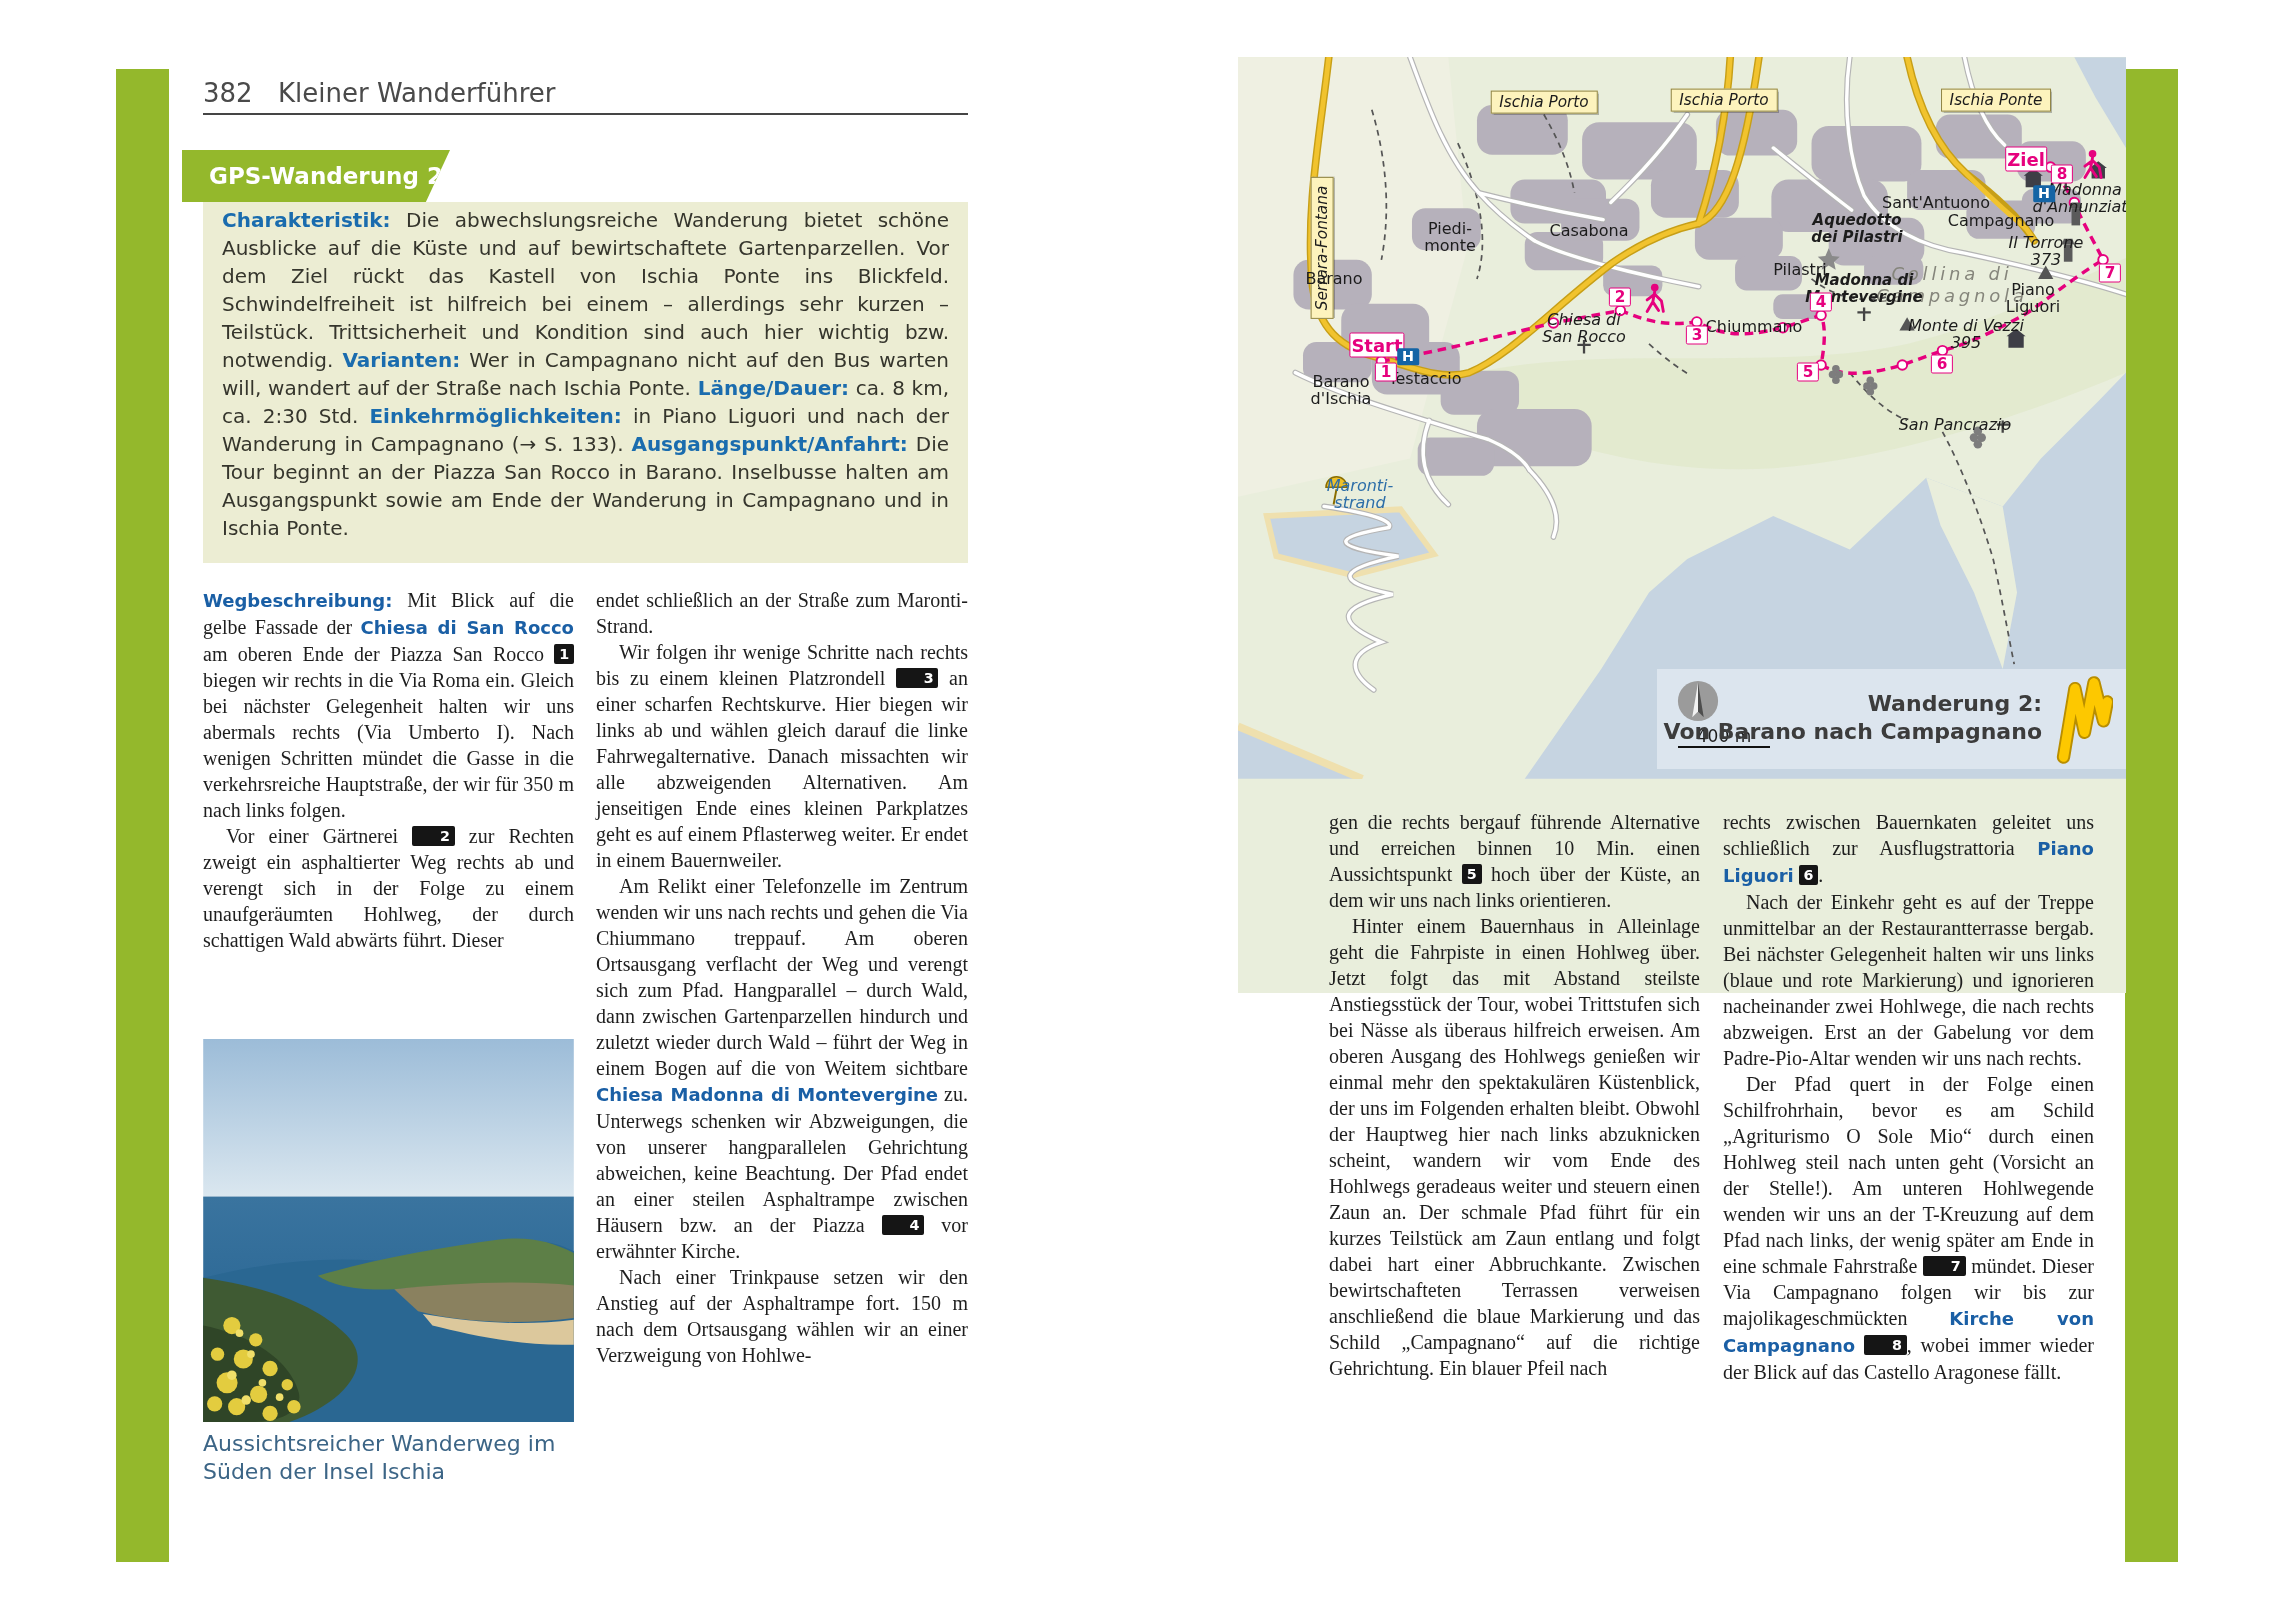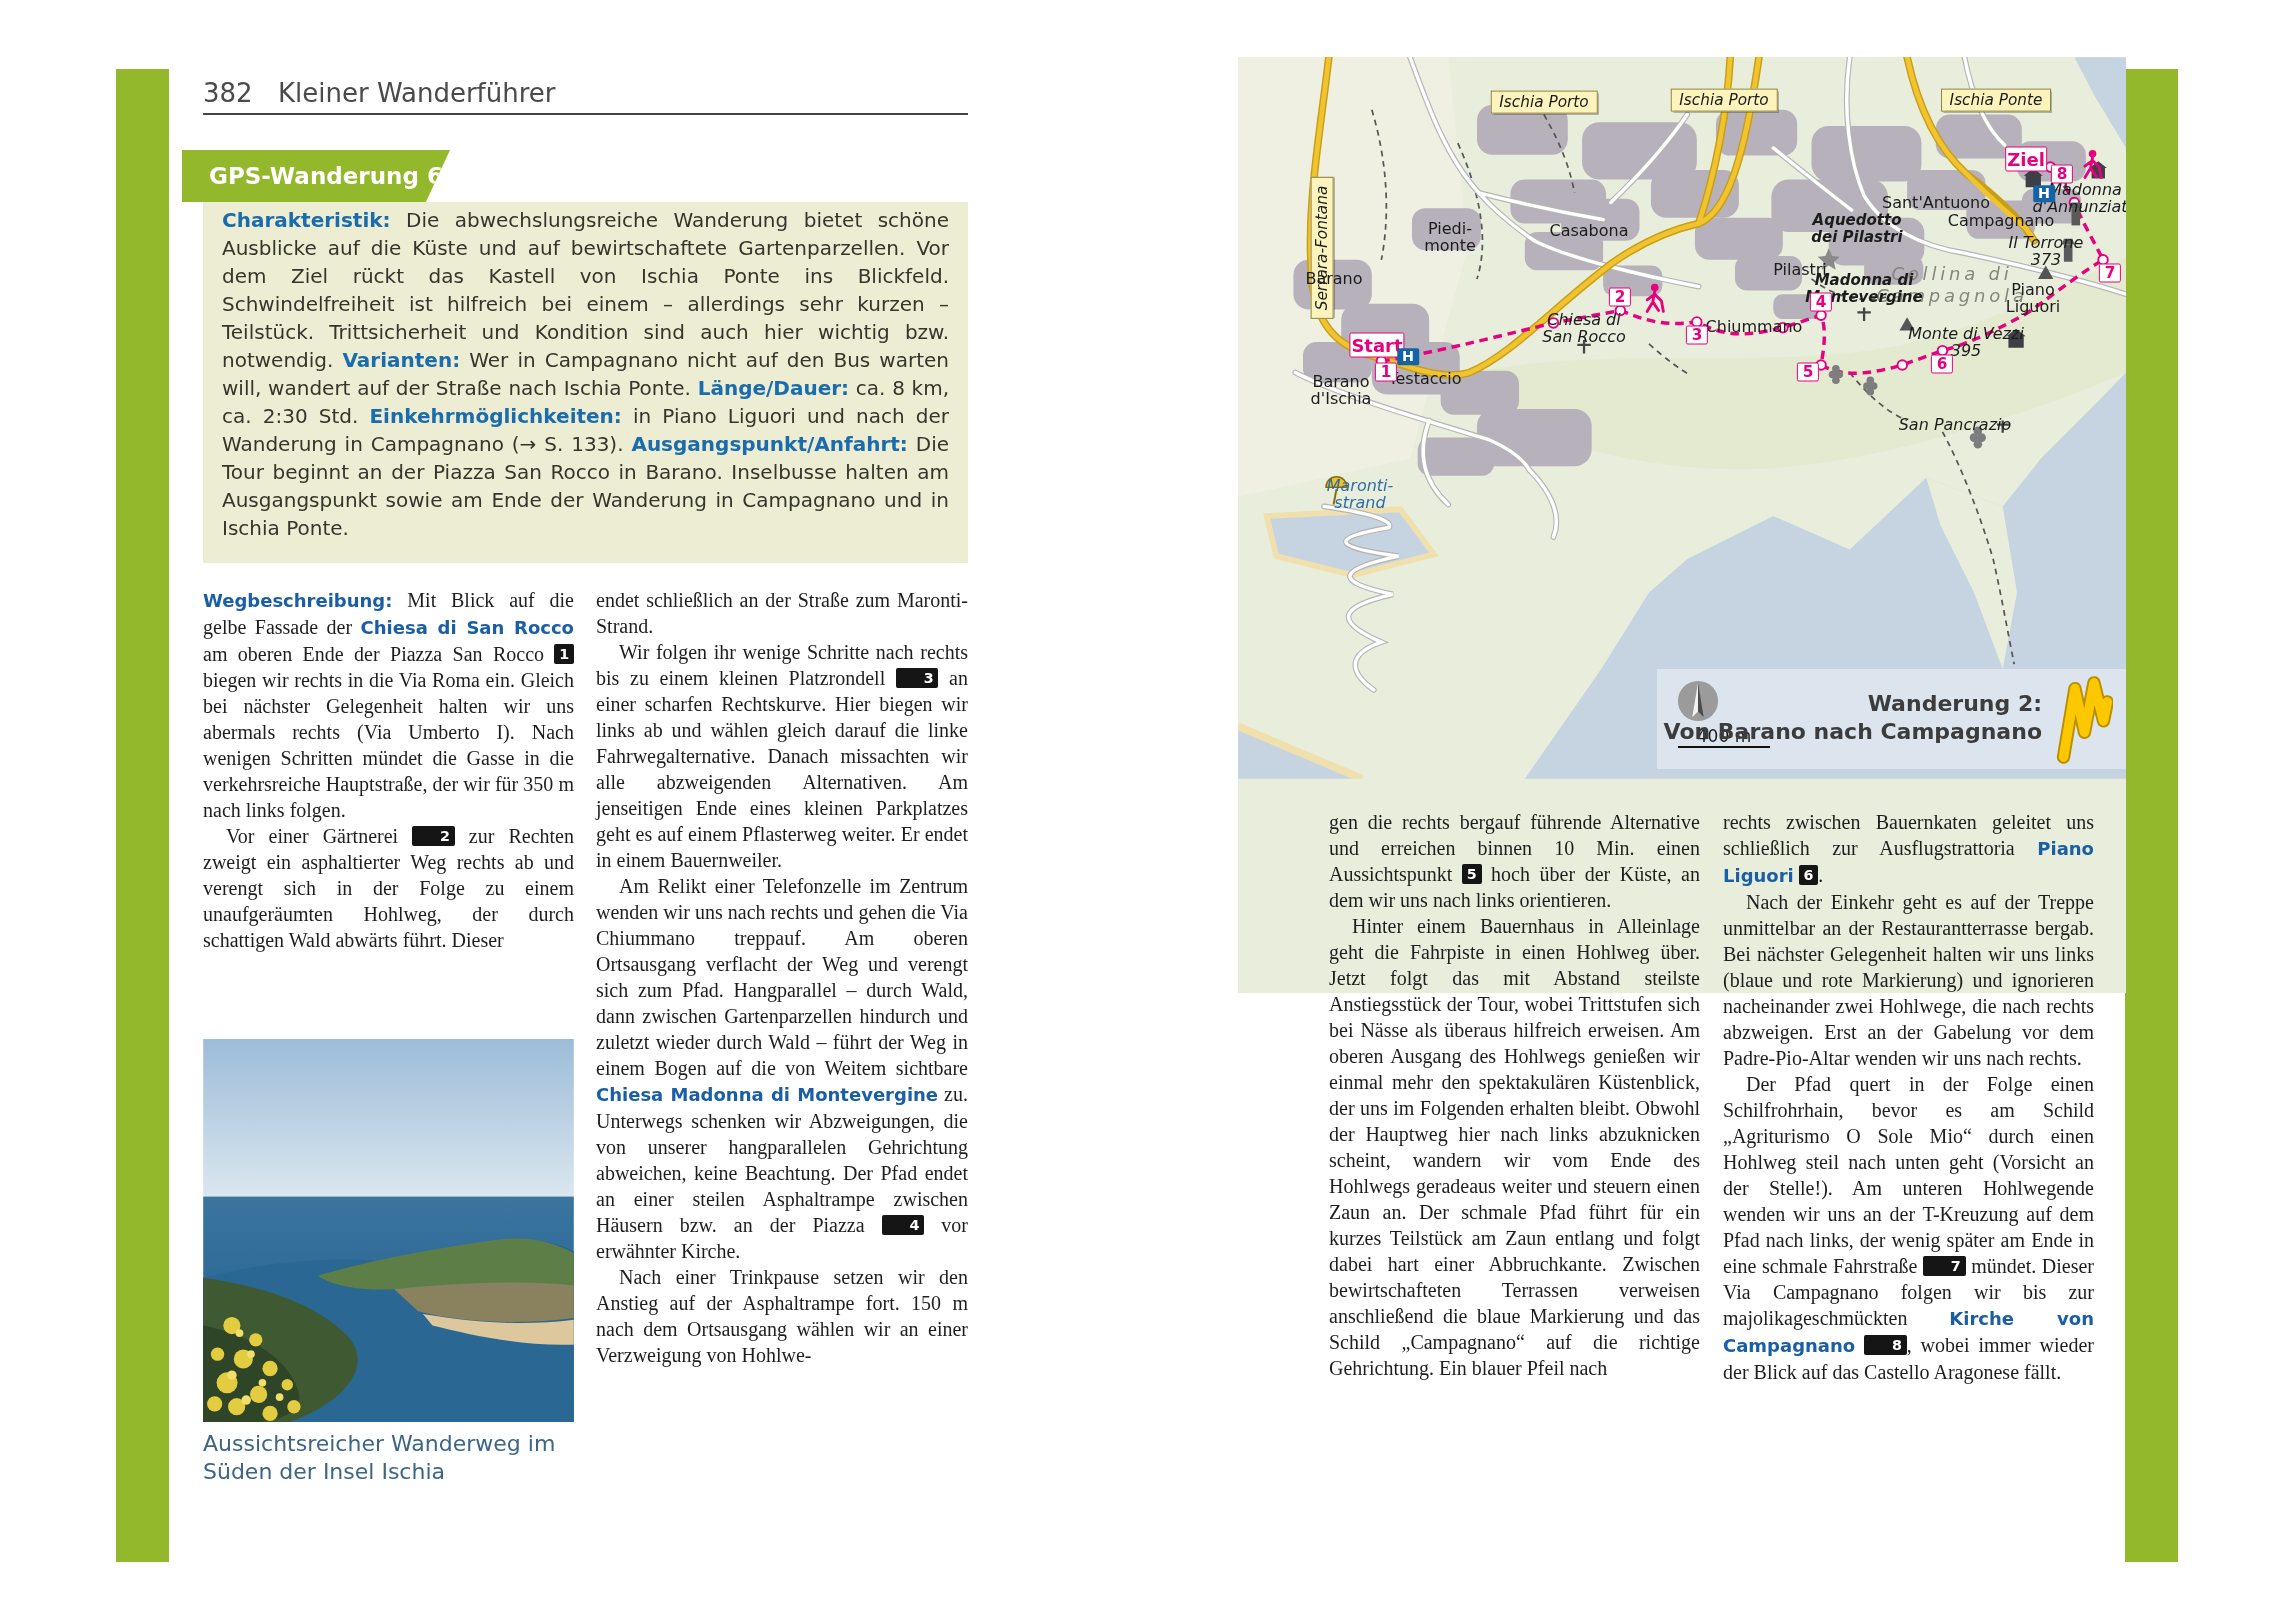--- a/index.html
+++ b/index.html
@@ -67,21 +67,21 @@
 
   <div class="greenbar" style="left:116px;"></div>
   <div class="greenbar" style="left:2125px;"></div>
 
   <div id="header">
     <span class="num">382</span><span>Kleiner Wanderführer</span>
   </div>
   <div id="headrule"></div>
 
   <div id="gpstab">
-    <span>GPS-Wanderung 6</span>
+    <span>GPS-Wanderung 2</span>
   </div>
 
   <div id="infobox">
     <div class="txt"><span class="kw">Charakteristik:</span><span> Die abwechslungsreiche Wanderung bietet schöne Ausblicke auf die Küste und auf bewirtschaftete Gartenparzellen. Vor dem Ziel rückt das Kastell von Ischia Ponte ins Blickfeld. Schwindelfreiheit ist hilfreich bei einem – allerdings sehr kurzen – Teilstück. Trittsicherheit und Kondition sind auch hier wichtig bzw. notwendig. </span><span class="kw">Varianten:</span><span> Wer in Campagnano nicht auf den Bus warten will, wandert auf der Straße nach Ischia Ponte. </span><span class="kw">Länge/Dauer:</span><span> ca. 8 km, ca. 2:30 Std. </span><span class="kw">Einkehrmöglichkeiten:</span><span> in Piano Liguori und nach der Wanderung in Campagnano (→ S. 133). </span><span class="kw">Ausgangspunkt/Anfahrt:</span><span> Die Tour beginnt an der Piazza San Rocco in Barano. Inselbusse halten am Ausgangspunkt sowie am Ende der Wanderung in Campagnano und in Ischia Ponte.</span></div>
   </div>
 
   <div class="col" id="colL1">
     <p><span class="kwb">Wegbeschreibung:</span><span> Mit Blick auf die gelbe Fassade der </span><span class="kwb">Chiesa di San Rocco</span><span> am oberen Ende der Piazza San Rocco </span><span class="mnum">1</span><span> biegen wir rechts in die Via Roma ein. Gleich bei nächster Gelegenheit halten wir uns abermals rechts (Via Umberto I). Nach wenigen Schritten mündet die Gasse in die verkehrsreiche Hauptstraße, der wir für 350 m nach links folgen.</span></p>
     <p class="ind"><span>Vor einer Gärtnerei </span><span class="mnum">2</span><span> zur Rechten zweigt ein asphaltierter Weg rechts ab und verengt sich in der Folge zu einem unaufgeräumten Hohlweg, der durch schattigen Wald abwärts führt. Dieser</span></p>
   </div>
@@ -325,21 +325,21 @@
     <div class="maplab" style="left:562px;top:212px;">Pilastri</div>
     <div class="maplab" style="left:763px;top:163px;">Campagnano</div>
     <div class="maplab ital" style="left:847px;top:141px;">Madonna
 d'Annunziata</div>
     <div class="maplab ital" style="left:808px;top:194px;">Il Torrone
 373</div>
     <div class="maplab gray-sp" style="left:714px;top:228px;line-height:22px;">Collina di
 Campagnola</div>
     <div class="maplab" style="left:795px;top:241px;">Piano
 Liguori</div>
-    <div class="maplab ital" style="left:728px;top:285px;">Monte di Vezzi
+    <div class="maplab ital" style="left:728px;top:277px;">Monte di Vezzi
 395</div>
     <div class="maplab bital" style="left:626px;top:232px;">Madonna di
 Montevergine</div>
     <div class="maplab" style="left:516px;top:269px;">Chiummano</div>
     <div class="maplab ital" style="left:346px;top:271px;">Chiesa di
 San Rocco</div>
     <div class="maplab" style="left:212px;top:180px;">Piedi-
 monte</div>
     <div class="maplab" style="left:351px;top:173px;">Casabona</div>
     <div class="maplab" style="left:96px;top:221px;">Barano</div>

